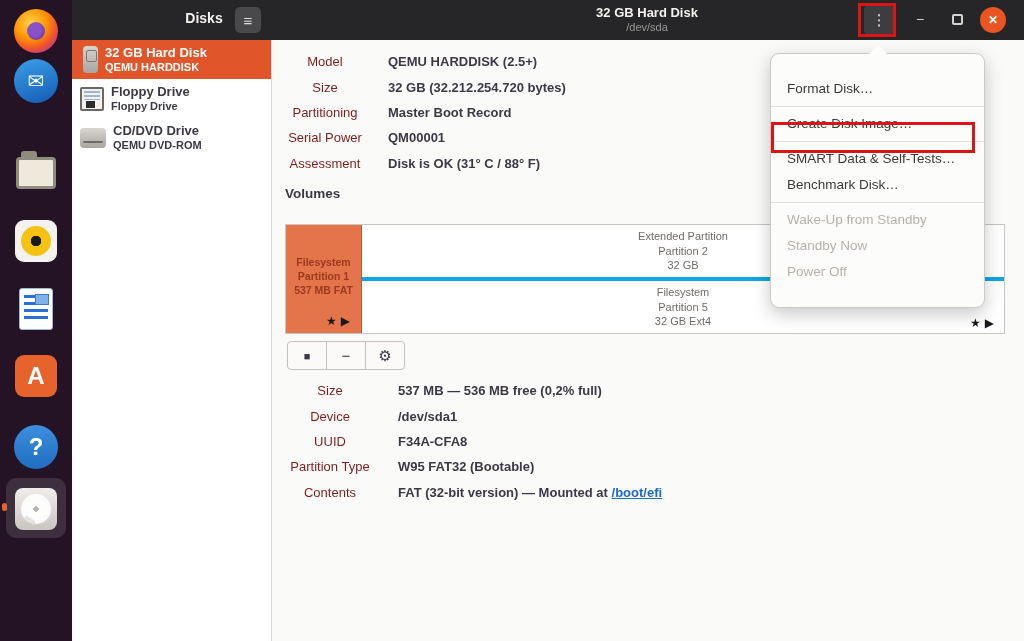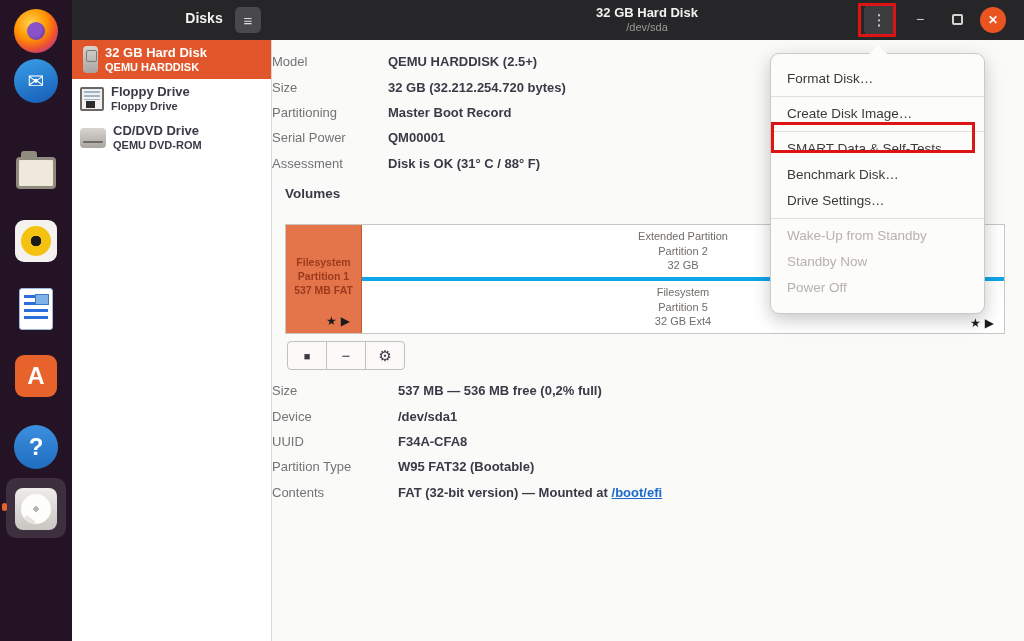--- a/index.html
+++ b/index.html
@@ -60,21 +60,21 @@
   .icon-floppy::before { content:""; position:absolute; left:2px; top:2px; right:2px; height:9px;
     background:repeating-linear-gradient(#9fb6c9 0 2px, #f2f1ef 2px 4px); }
   .icon-floppy::after { content:""; position:absolute; left:4px; bottom:1px; width:9px; height:7px; background:#2c2c2c; }
   .icon-cddrive { width:26px; height:20px; background:linear-gradient(#d8d5d0,#a9a5a0); border-radius:4px; position:relative; flex:0 0 auto; }
   .icon-cddrive::before { content:""; position:absolute; left:3px; bottom:5px; right:3px; height:2px; background:#6f6c68; border-radius:1px; }
 
   
   .info-grid { position:absolute; display:grid; column-gap:10px; grid-auto-rows:25.4px; align-items:center; z-index:2; }
   #drive-info { left:272px; top:49px; width:740px; grid-template-columns:106px auto; }
   #volume-info { left:272px; top:378px; width:740px; grid-template-columns:116px auto; }
-  .info-label { text-align:left; color:#737373; font-size:13px; }
+  .info-label { text-align:center; color:#7f1d1d; font-size:13px; }
   .info-value { color:#3d3846; font-size:13px; font-weight:600; }
   .mount-link { color:#1b6acb; text-decoration:underline; font-weight:700; }
 
   .volumes-title { position:absolute; left:285px; top:186px; font-size:13.5px; font-weight:bold; color:#3d3846; z-index:2; }
 
   
   .volumes-widget { position:absolute; left:285px; top:224px; width:720px; height:110px; background:#fff; border:1px solid #c9c6c2; display:flex; z-index:2; }
   .part-selected { width:76px; background:#e4744a; border-right:1px solid #c05a34; position:relative; display:flex; flex-direction:column; align-items:center; justify-content:center; }
   .part-selected .part-text { color:#9c3a1d; font-size:10.5px; font-weight:bold; text-align:center; line-height:1.35; margin-top:-6px; }
   .part-flags { position:absolute; bottom:5px; right:7px; color:#1a1a1a; font-size:12px; letter-spacing:4px; }
@@ -88,21 +88,21 @@
   .vol-toolbar { position:absolute; left:287px; top:341px; display:inline-flex; z-index:2; }
   .vol-btn { width:40px; height:29px; background:#fbfaf9; border:1px solid #c4c0bb; display:flex; align-items:center; justify-content:center; color:#3d3846; }
   .vol-btn + .vol-btn { margin-left:-1px; }
   .vol-btn:first-child { border-radius:4px 0 0 4px; }
   .vol-btn:last-child { border-radius:0 4px 4px 0; }
   .glyph-stop { font-size:11px; }
   .glyph-minus { font-size:15px; }
   .glyph-gear { font-size:15px; }
 
   
-  .menu-popover { position:absolute; left:770px; top:53px; width:215px; background:#fcfcfb; border:1px solid #cdc9c4; border-radius:9px; box-shadow:0 6px 18px rgba(0,0,0,0.22); padding:12px 0; z-index:40; }
+  .menu-popover { position:absolute; left:770px; top:53px; width:215px; background:#fcfcfb; border:1px solid #cdc9c4; border-radius:9px; box-shadow:0 6px 18px rgba(0,0,0,0.22); padding:22px 0; z-index:40; }
   .menu-popover::before { content:""; position:absolute; top:-9px; left:98px; border-left:9px solid transparent; border-right:9px solid transparent; border-bottom:9px solid #fcfcfb; }
   .menu-item { height:26px; line-height:26px; padding:0 16px; font-size:13.5px; color:#3c3a37; white-space:nowrap; }
   .menu-item.highlighted { background:#d8d5d0; }
   .menu-item.disabled { color:#b7b1ac; }
   .menu-sep { height:1px; background:#e2dedb; margin:4px 0; }
 
   
   .anno { position:absolute; border:3px solid #dd1414; z-index:50; }
   #anno-kebab { left:858px; top:3px; width:38px; height:34px; }
   #anno-restore { left:771px; top:122px; width:204px; height:31px; }
@@ -257,21 +257,20 @@
   <div class="info-value"><span>FAT (32-bit version) — Mounted at </span><span class="mount-link">/boot/efi</span></div>
 </div>
 
 <div class="menu-popover">
   <div class="menu-item">Format Disk…</div>
   <div class="menu-sep"></div>
   <div class="menu-item">Create Disk Image…</div>
   <div class="menu-sep"></div>
   <div class="menu-item">SMART Data &amp; Self-Tests…</div>
   <div class="menu-item">Benchmark Disk…</div>
-  <div class="menu-item">Drive Settings…</div>
   <div class="menu-sep"></div>
   <div class="menu-item disabled">Wake-Up from Standby</div>
   <div class="menu-item disabled">Standby Now</div>
   <div class="menu-item disabled">Power Off</div>
 </div>
 
 <div class="anno" id="anno-kebab"></div>
 <div class="anno" id="anno-restore"></div>
 
 </body></html>

